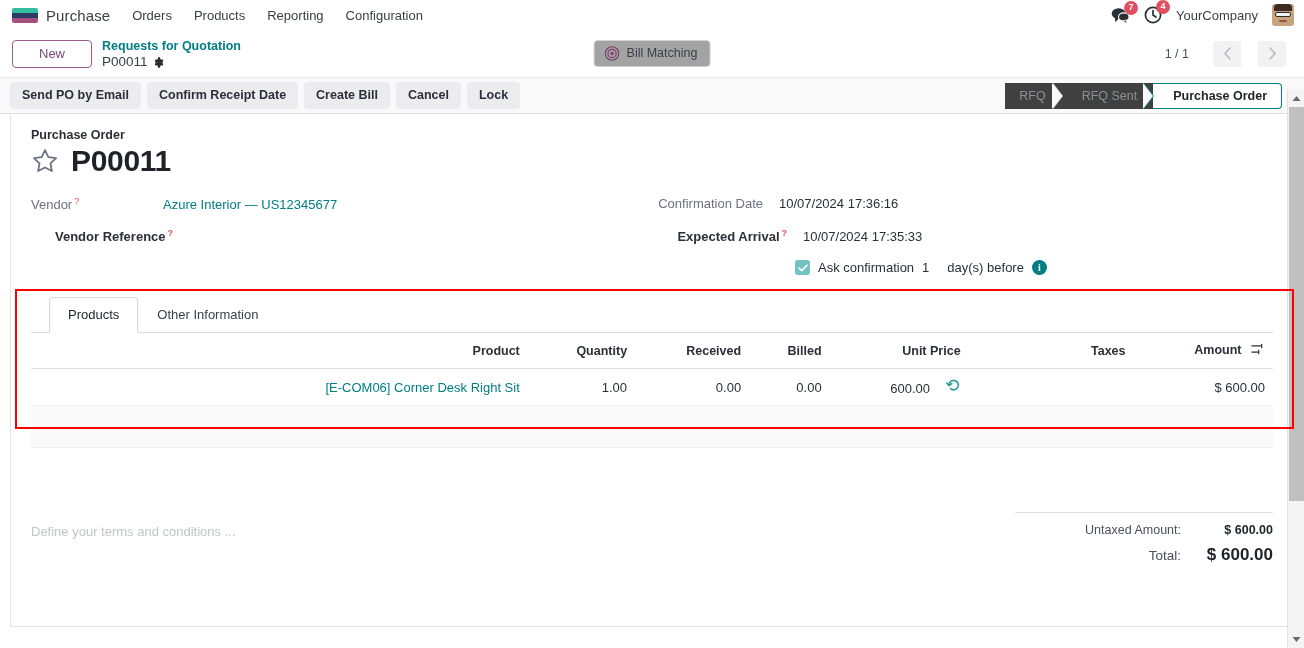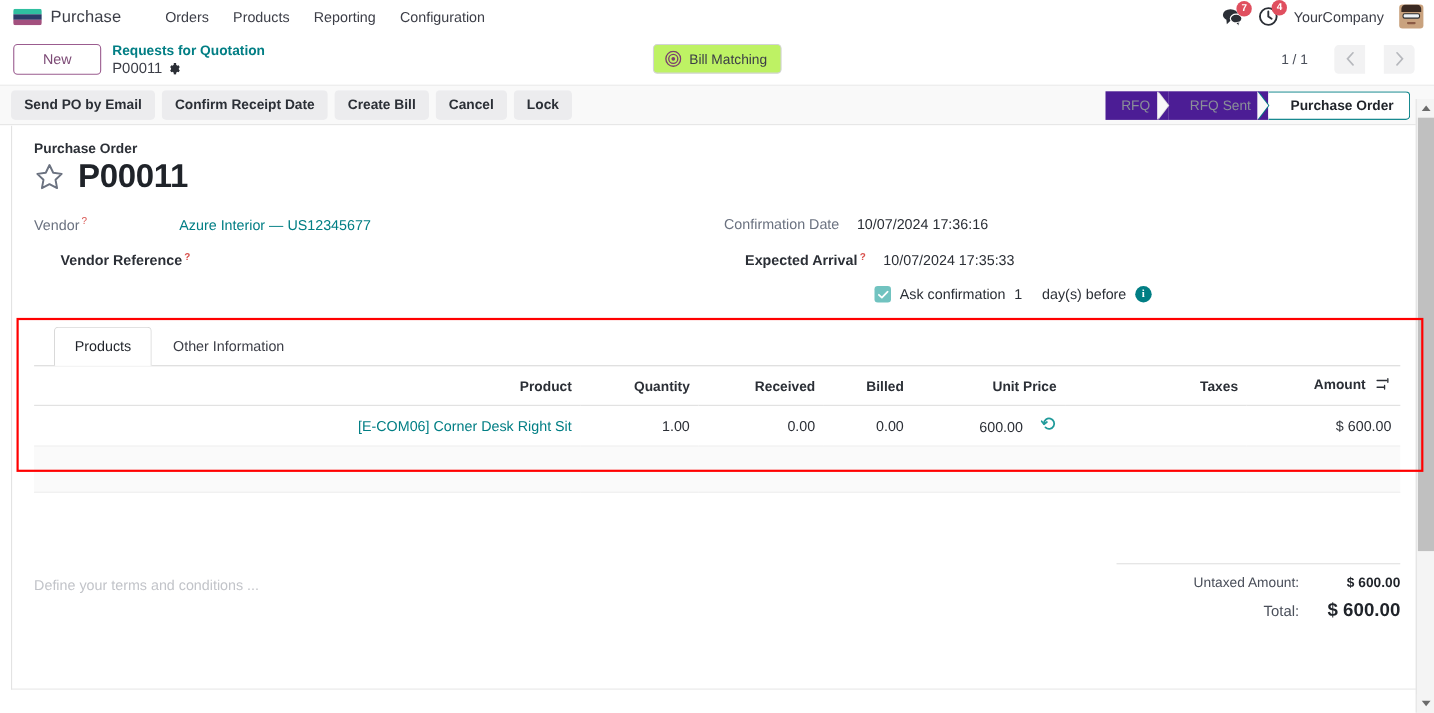--- a/index.html
+++ b/index.html
@@ -24,21 +24,21 @@
     width: 26px; height: 15px; margin-right: 8px;
     border-radius: 2px; overflow: hidden;
     display: flex; flex-direction: column;
   }
   .brand-logo span { flex: 1; display: block; }
   .lg1 { background: #2fbfa0; }
   .lg2 { background: #2b3a67; }
   .lg3 { background: #a3507e; }
   .brand-name {
     font-size: 15px; color: #3c3e47; font-weight: 400;
-    margin-right: 40px; letter-spacing: .1px;
+    margin-right: 22px; letter-spacing: .1px;
   }
   .nav-item {
     font-size: 13px; color: #3c3e47; margin-right: 22px;
     cursor: pointer; white-space: nowrap;
   }
   .nav-right {
     position: absolute; right: 10px; top: 0; height: 30px;
     display: flex; align-items: center; gap: 14px;
   }
   .icon-badge { position: relative; display: inline-flex; align-items: center; }
@@ -68,23 +68,23 @@
     border: 1px solid #9b5c8f; color: #7d4b76; background: #fff;
     border-radius: 4px; font-size: 13px; padding: 4px 26px;
     cursor: pointer; margin-right: 10px; line-height: 18px;
   }
   .breadcrumb { line-height: 15px; }
   .bc-top { font-size: 12.5px; color: #017e84; font-weight: bold; cursor: pointer; }
   .bc-bottom { font-size: 13.5px; color: #3c3e47; display: flex; align-items: center; gap: 5px; }
   .gear { display:inline-block; width: 11px; height: 11px; position: relative; }
   .cp-center { position: absolute; left: 50%; transform: translateX(-50%); }
   .btn-bill-match {
-    border: 1px solid #d3d3d7; background: #bef264; border-radius: 4px;
+    border: 1px solid #d3d3d7; background: #a3a3a3; border-radius: 4px;
     font-size: 12.5px; color: #3c3e47; padding: 5px 12px 5px 10px;
-    display: inline-flex; align-items: center; gap: 7px; cursor: pointer;
+    display: inline-flex; align-items: flex-start; gap: 7px; cursor: pointer;
   }
   .target-icon { width: 15px; height: 15px; }
   .cp-right {
     position: absolute; right: 18px; display: flex; align-items: center; gap: 16px;
   }
   .pager-text { font-size: 12.5px; color: #4a4f5a; margin-right: 8px; }
   .pager-btn {
     width: 28px; height: 26px; background: #f2f2f3; border: none;
     display: inline-flex; align-items: center; justify-content: center;
     cursor: pointer; color: #b6b8bd;
@@ -100,21 +100,21 @@
   .act-btn {
     background: #ececee; border: 1px solid transparent; border-radius: 4px;
     font-size: 12.5px; color: #2b2f36; font-weight: bold;
     padding: 4px 11px; margin-right: 6px; cursor: pointer; line-height: 17px;
   }
   .statusbar {
     position: absolute; right: 22px; display: flex; align-items: stretch; height: 26px;
   }
   .st {
     position: relative; display: flex; align-items: center;
-    padding: 0 16px 0 20px; font-size: 12.5px; color: #8a8f98; background: #4c1d95;
+    padding: 0 16px 0 20px; font-size: 12.5px; color: #8a8f98; background: #404040;
     white-space: nowrap;
   }
   .st::after {
     content: ""; position: absolute; right: -1px; top: 0;
     border-top: 13px solid transparent; border-bottom: 13px solid transparent;
     border-left: 10px solid #dcdcdc; z-index: 1;
   }
   .st::before {
     content: ""; position: absolute; right: 0px; top: 0;
     border-top: 13px solid transparent; border-bottom: 13px solid transparent;

